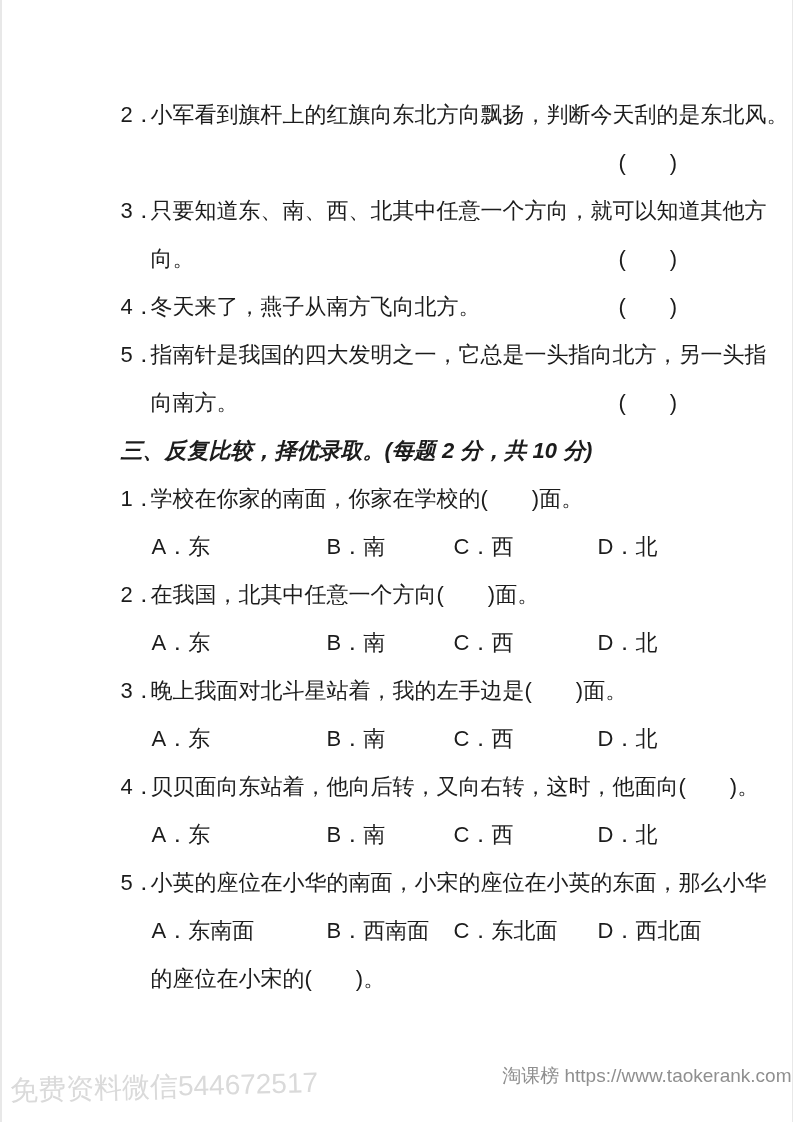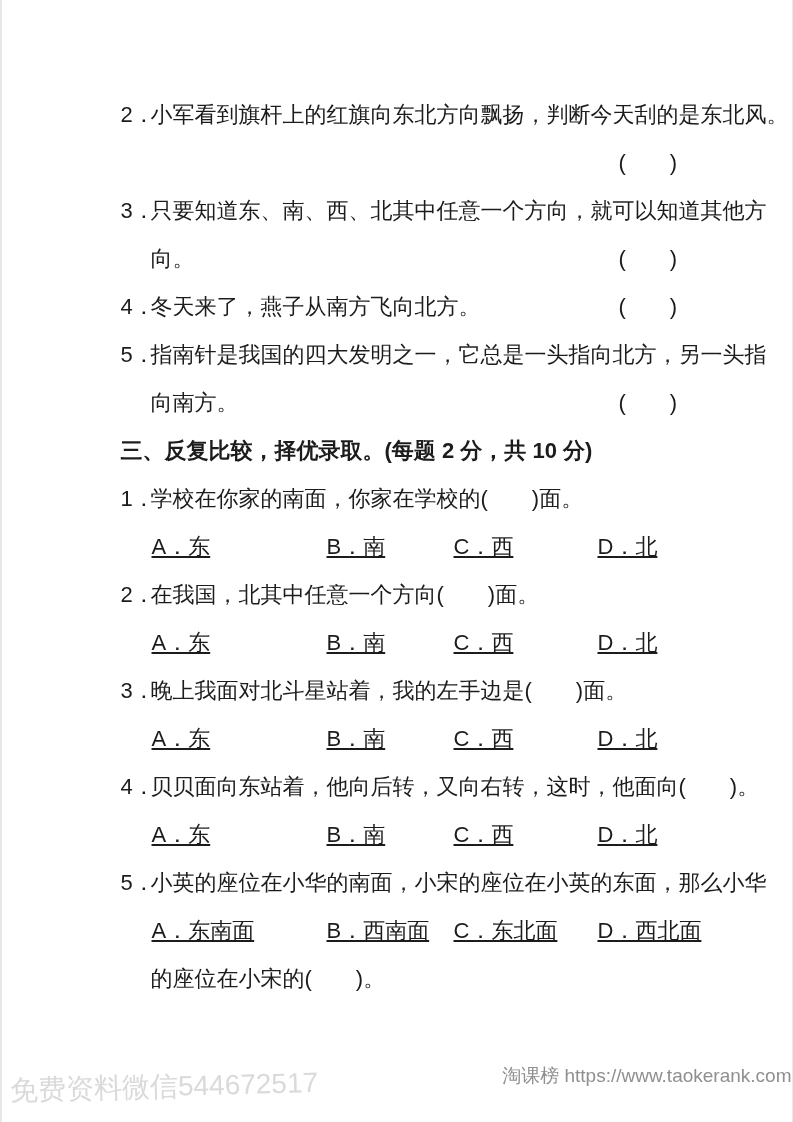--- a/index.html
+++ b/index.html
@@ -29,25 +29,24 @@
   .num {
     display: inline-block;
     width: 30px;
   }
   .indent { padding-left: 30px; }
   .blank {
     position: absolute;
     left: 498px;
     top: 0;
   }
-  .title-row { font-weight: bold; }
+  .title-row { font-weight: bold; font-style: italic; }
   .opts {
     display: flex;
     padding-left: 31px;
-    text-decoration: underline;
   }
   .opt-a { width: 135px; }
   .opt-b { width: 127px; margin-left: 40px; }
   .opt-c { width: 144px; }
   .opt-d { width: auto; }
   .footer {
     position: absolute;
     top: 1064px;
     left: 0;
     width: 100%;

